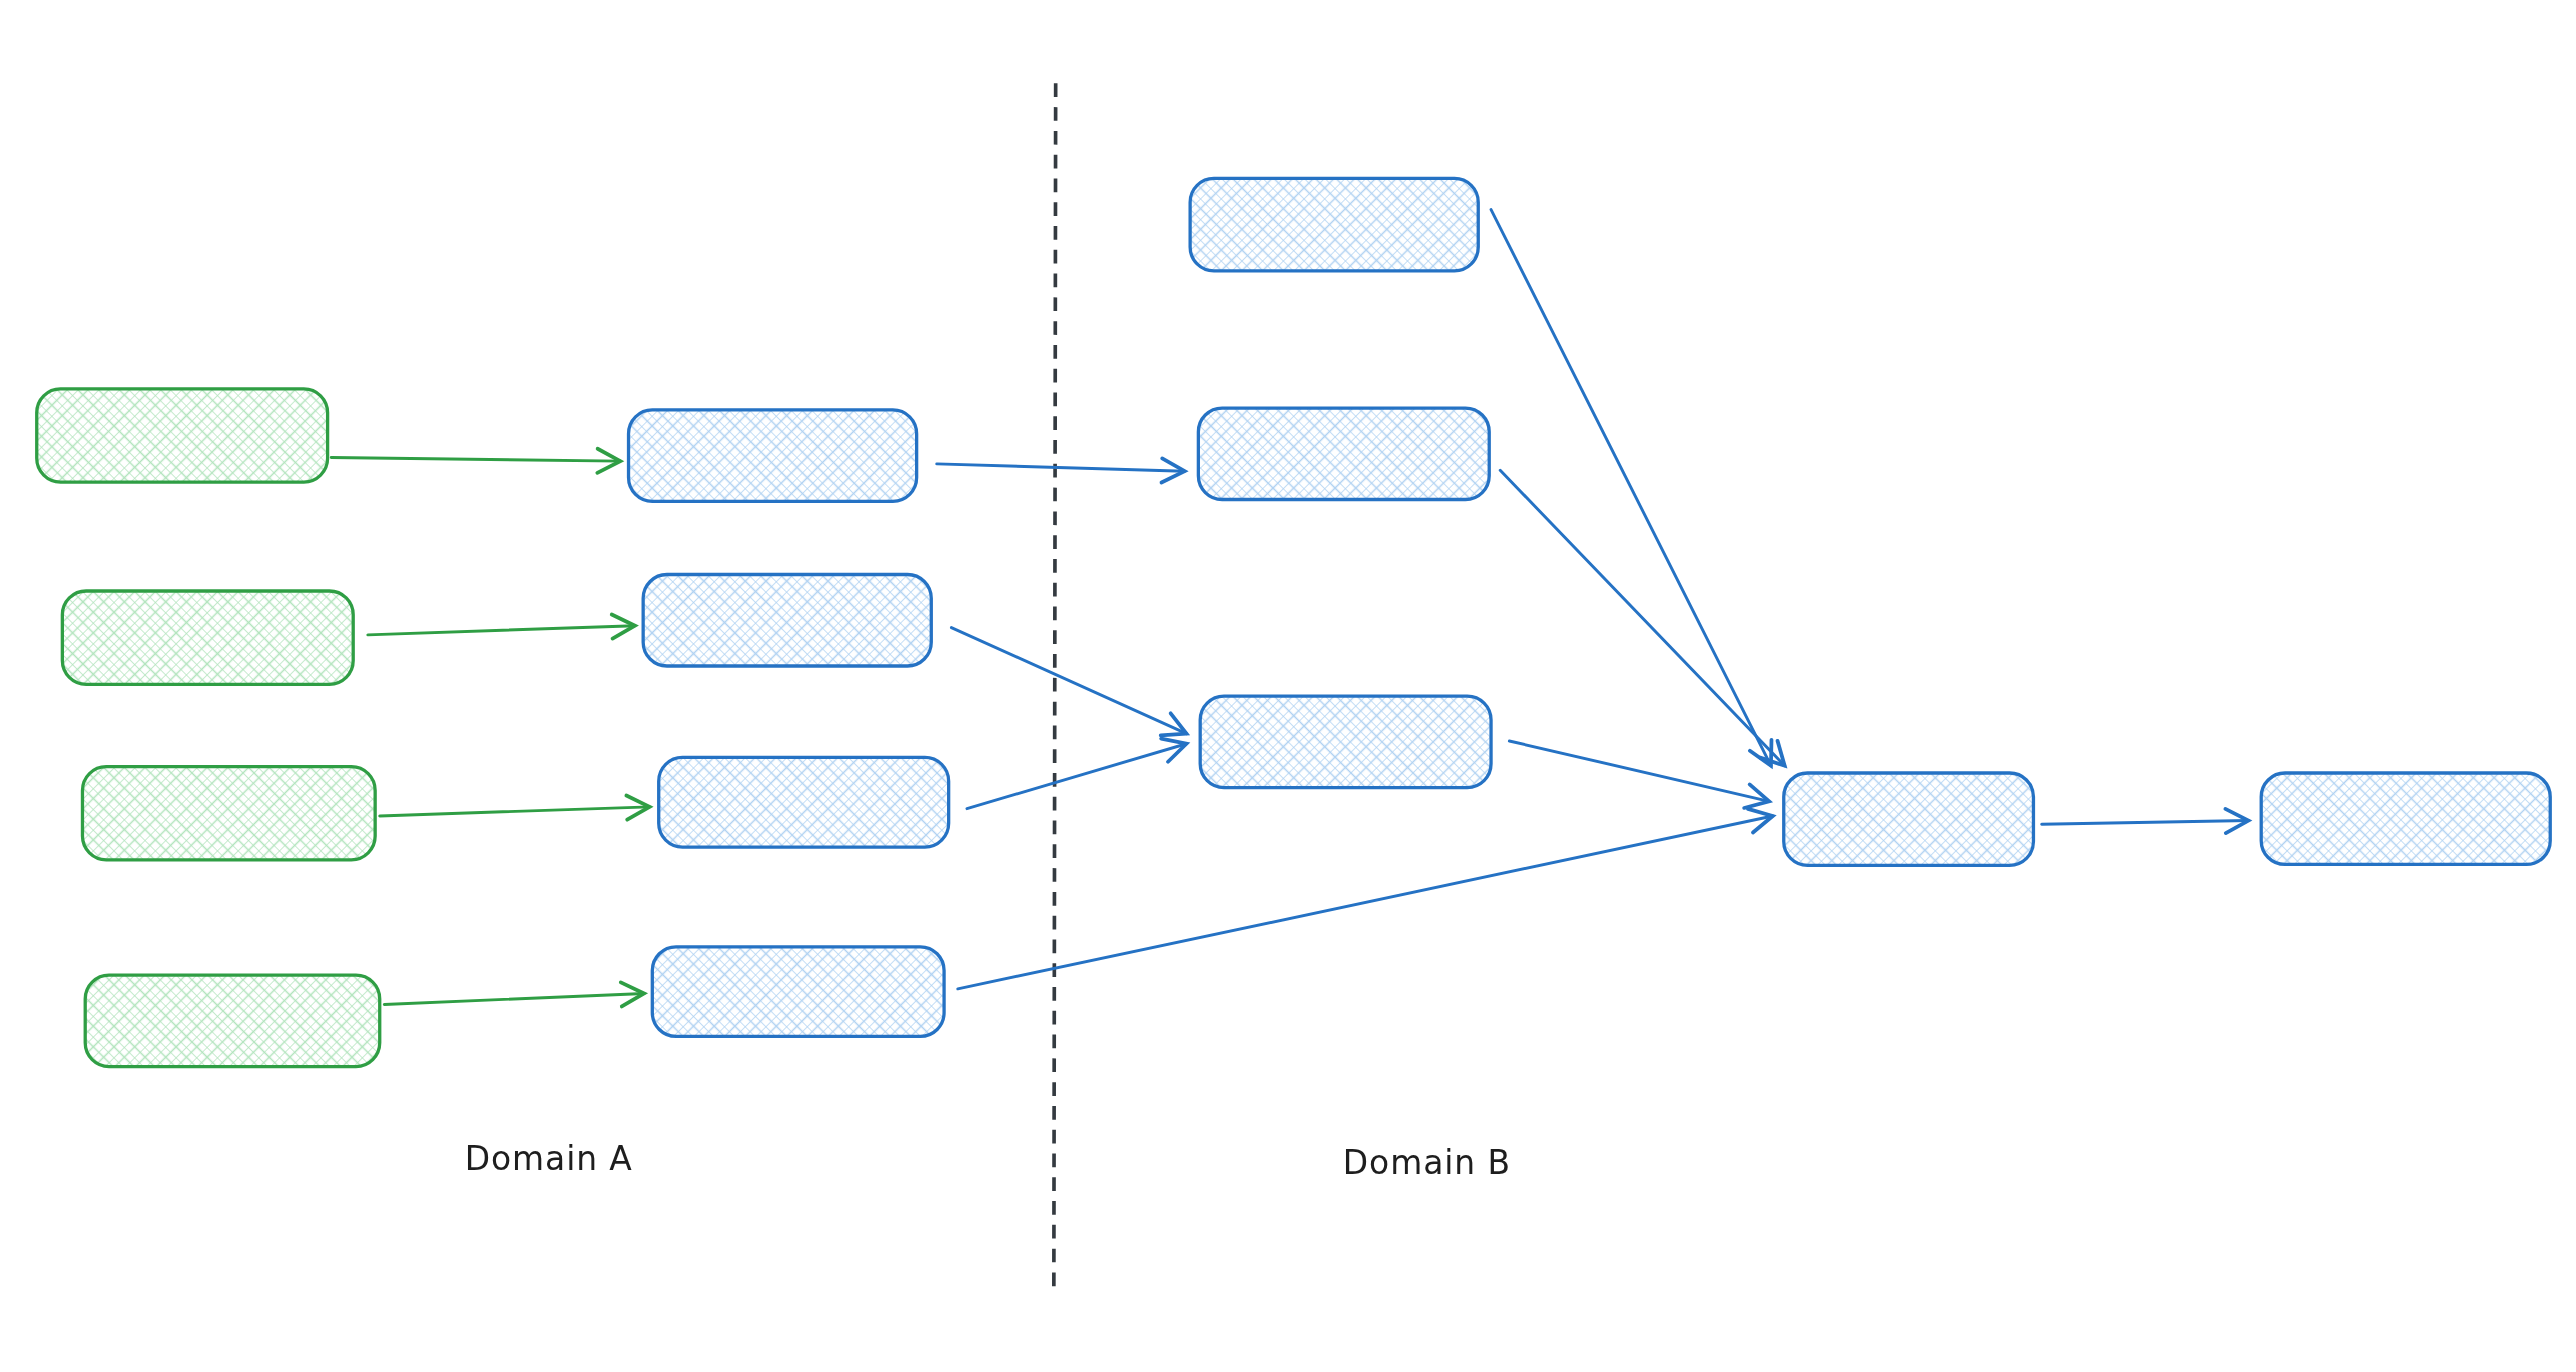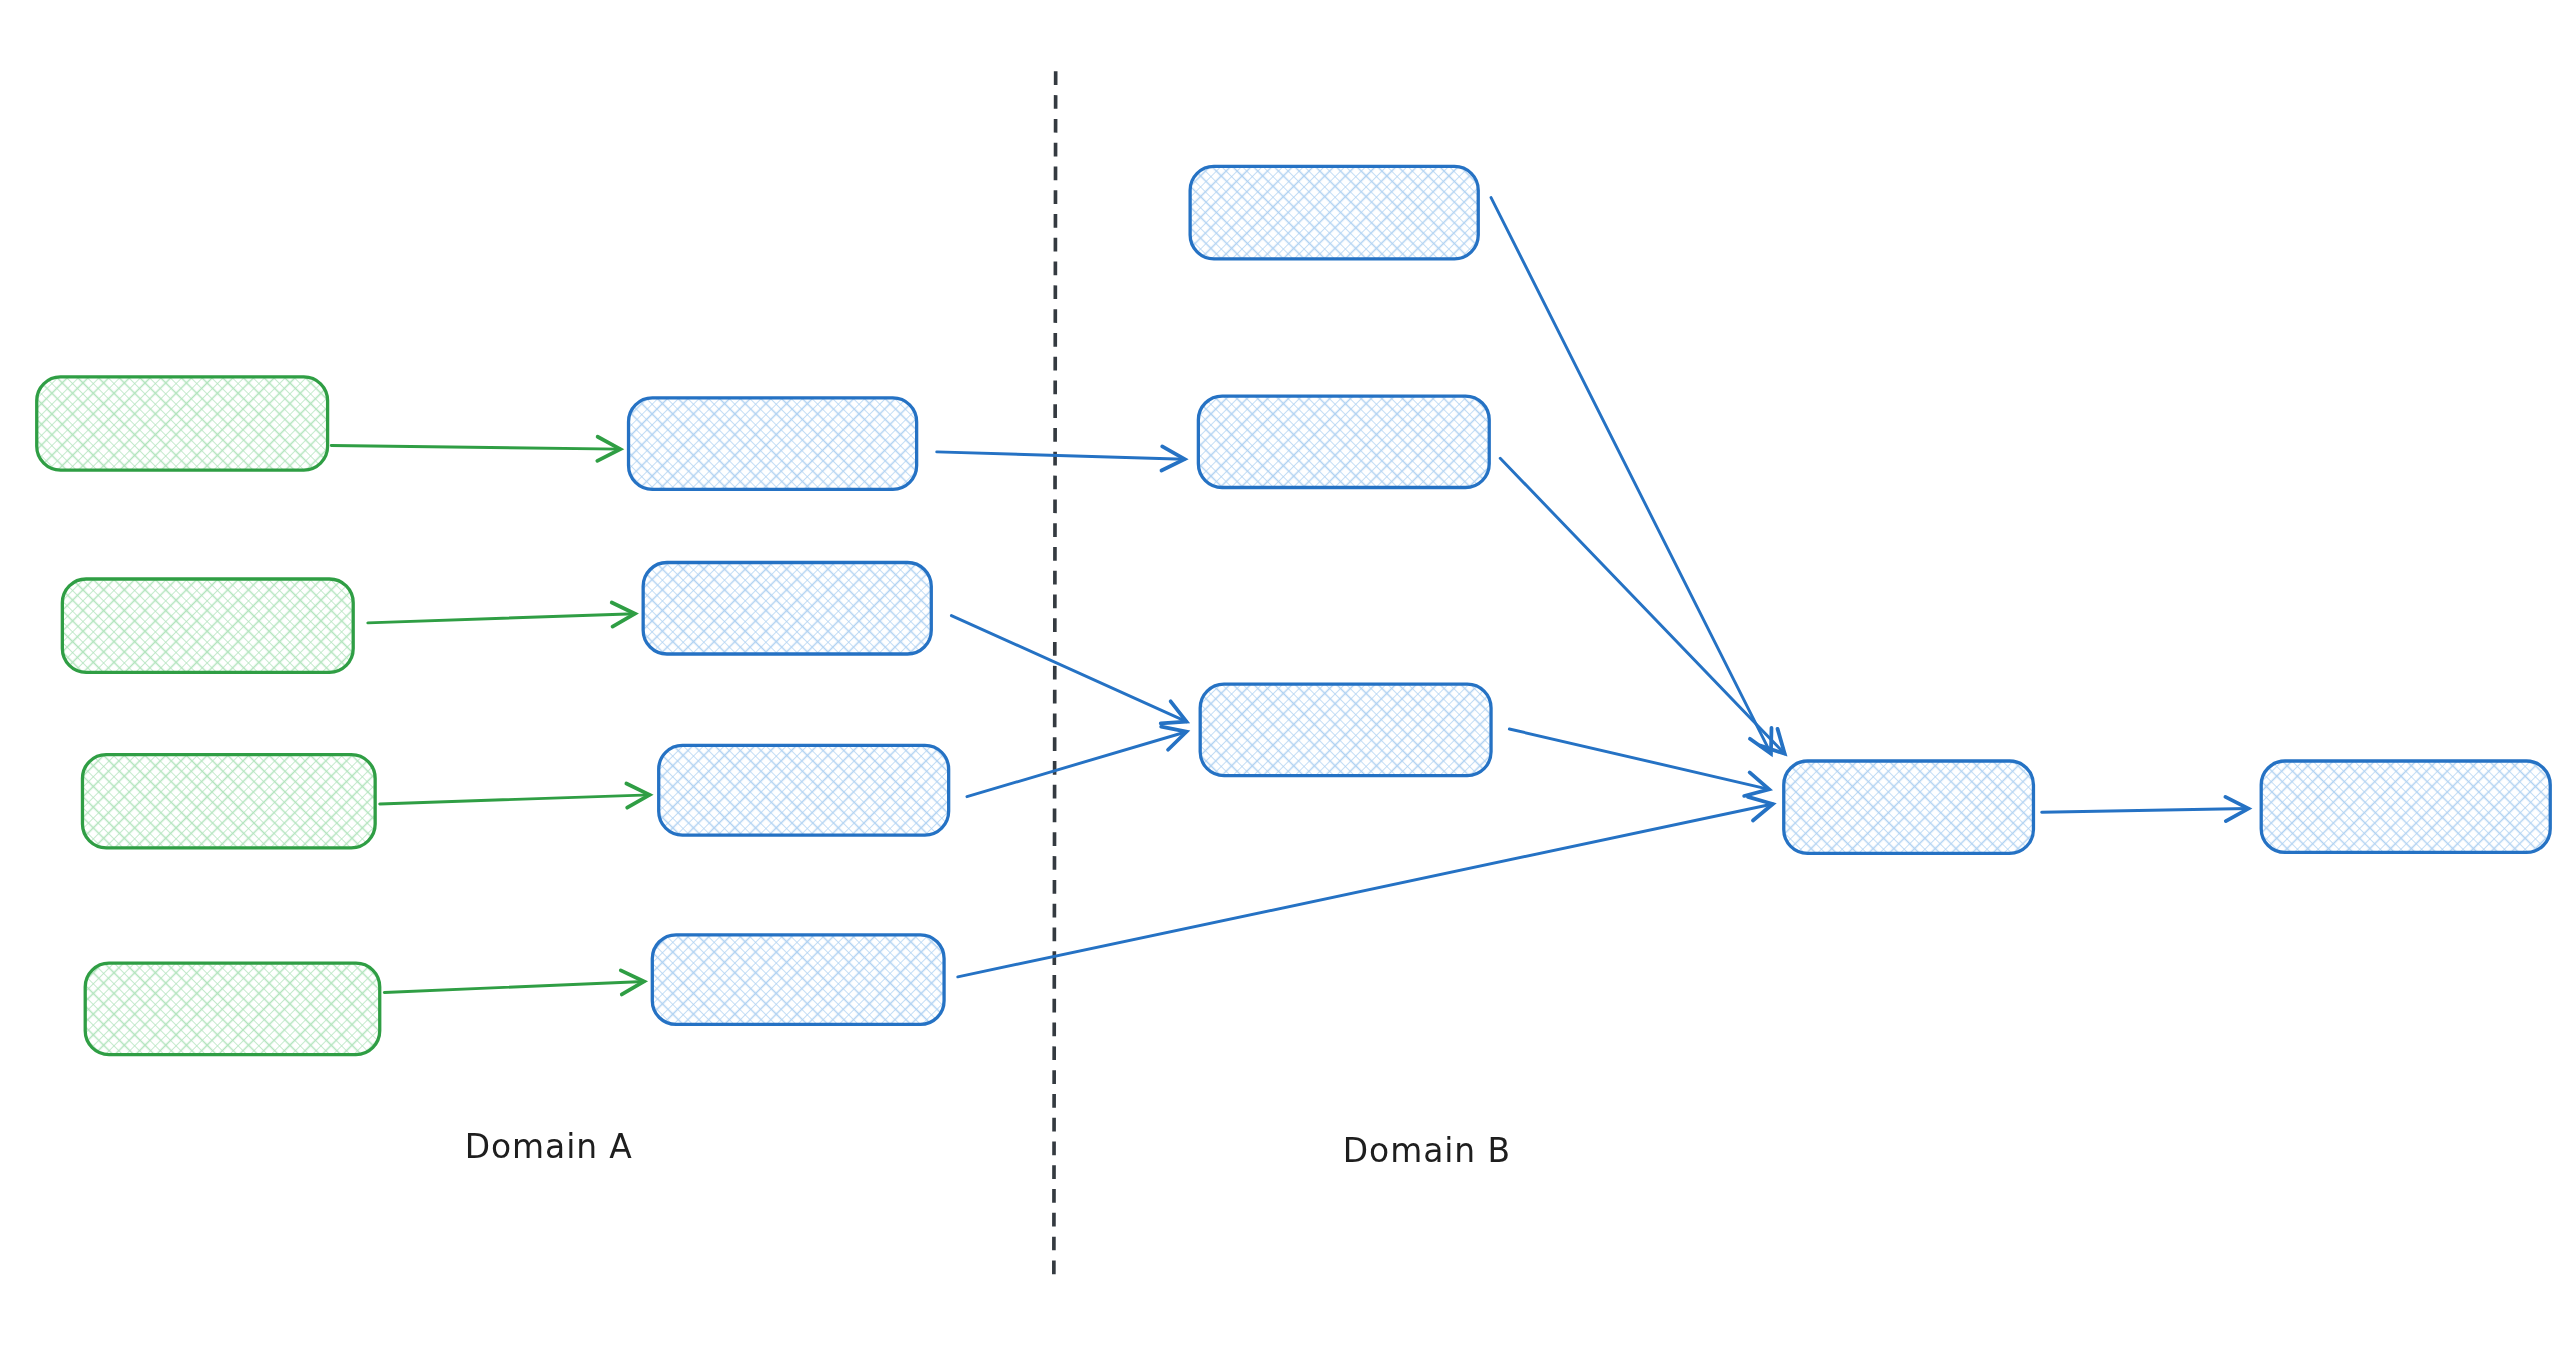--- a/index.html
+++ b/index.html
@@ -8,20 +8,21 @@
     background: #ffffff;
     width: 100%;
     height: 100%;
     font-family: "DejaVu Sans", sans-serif;
   }
   .canvas-wrap {
     width: 2576px;
     height: 1304px;
     background: #ffffff;
     overflow: hidden;
+    margin-top: 12px;
   }
   svg { display: block; }
   .domain-label {
     font-family: "DejaVu Sans", cursive, sans-serif;
     font-size: 36px;
     letter-spacing: 1px;
     fill: #1e1e1e;
   }
   .node-rect {
     stroke-width: 3.6px;

